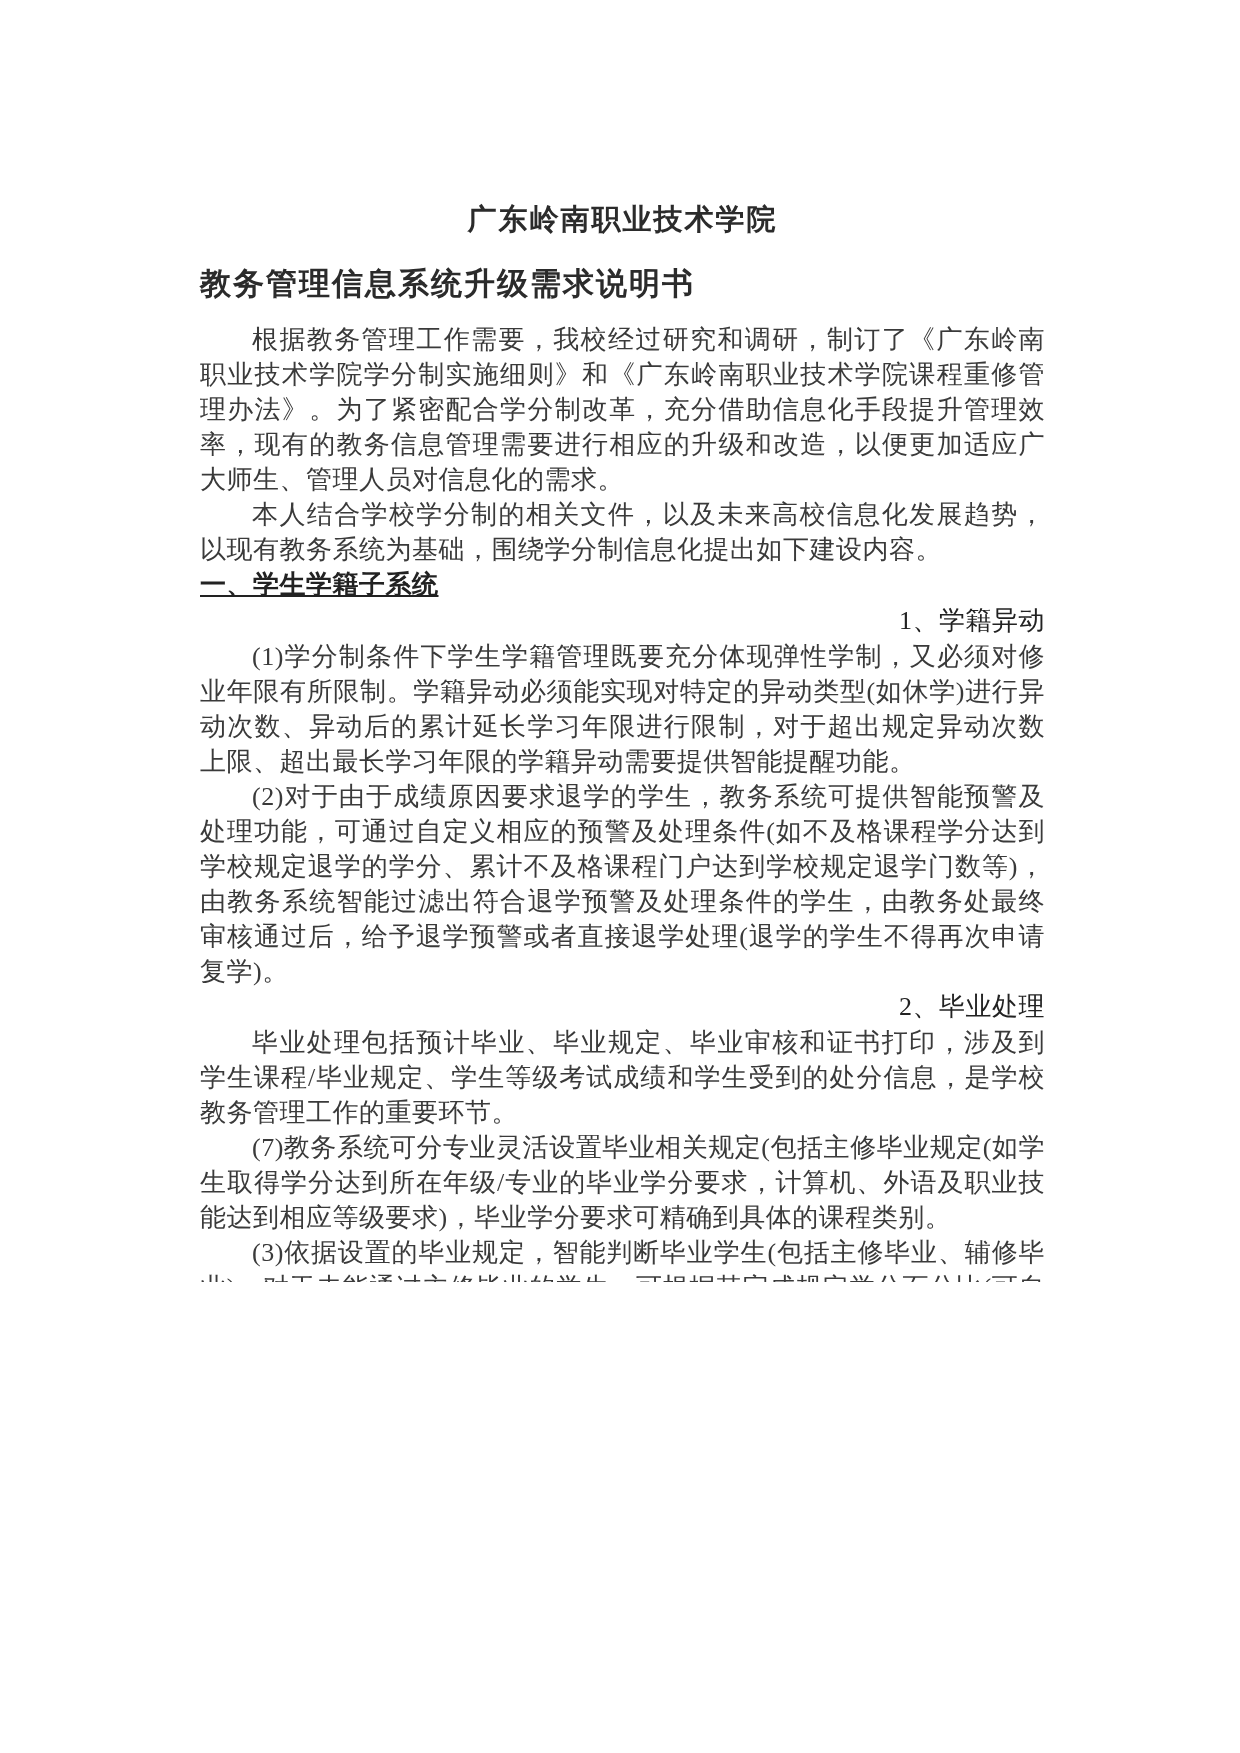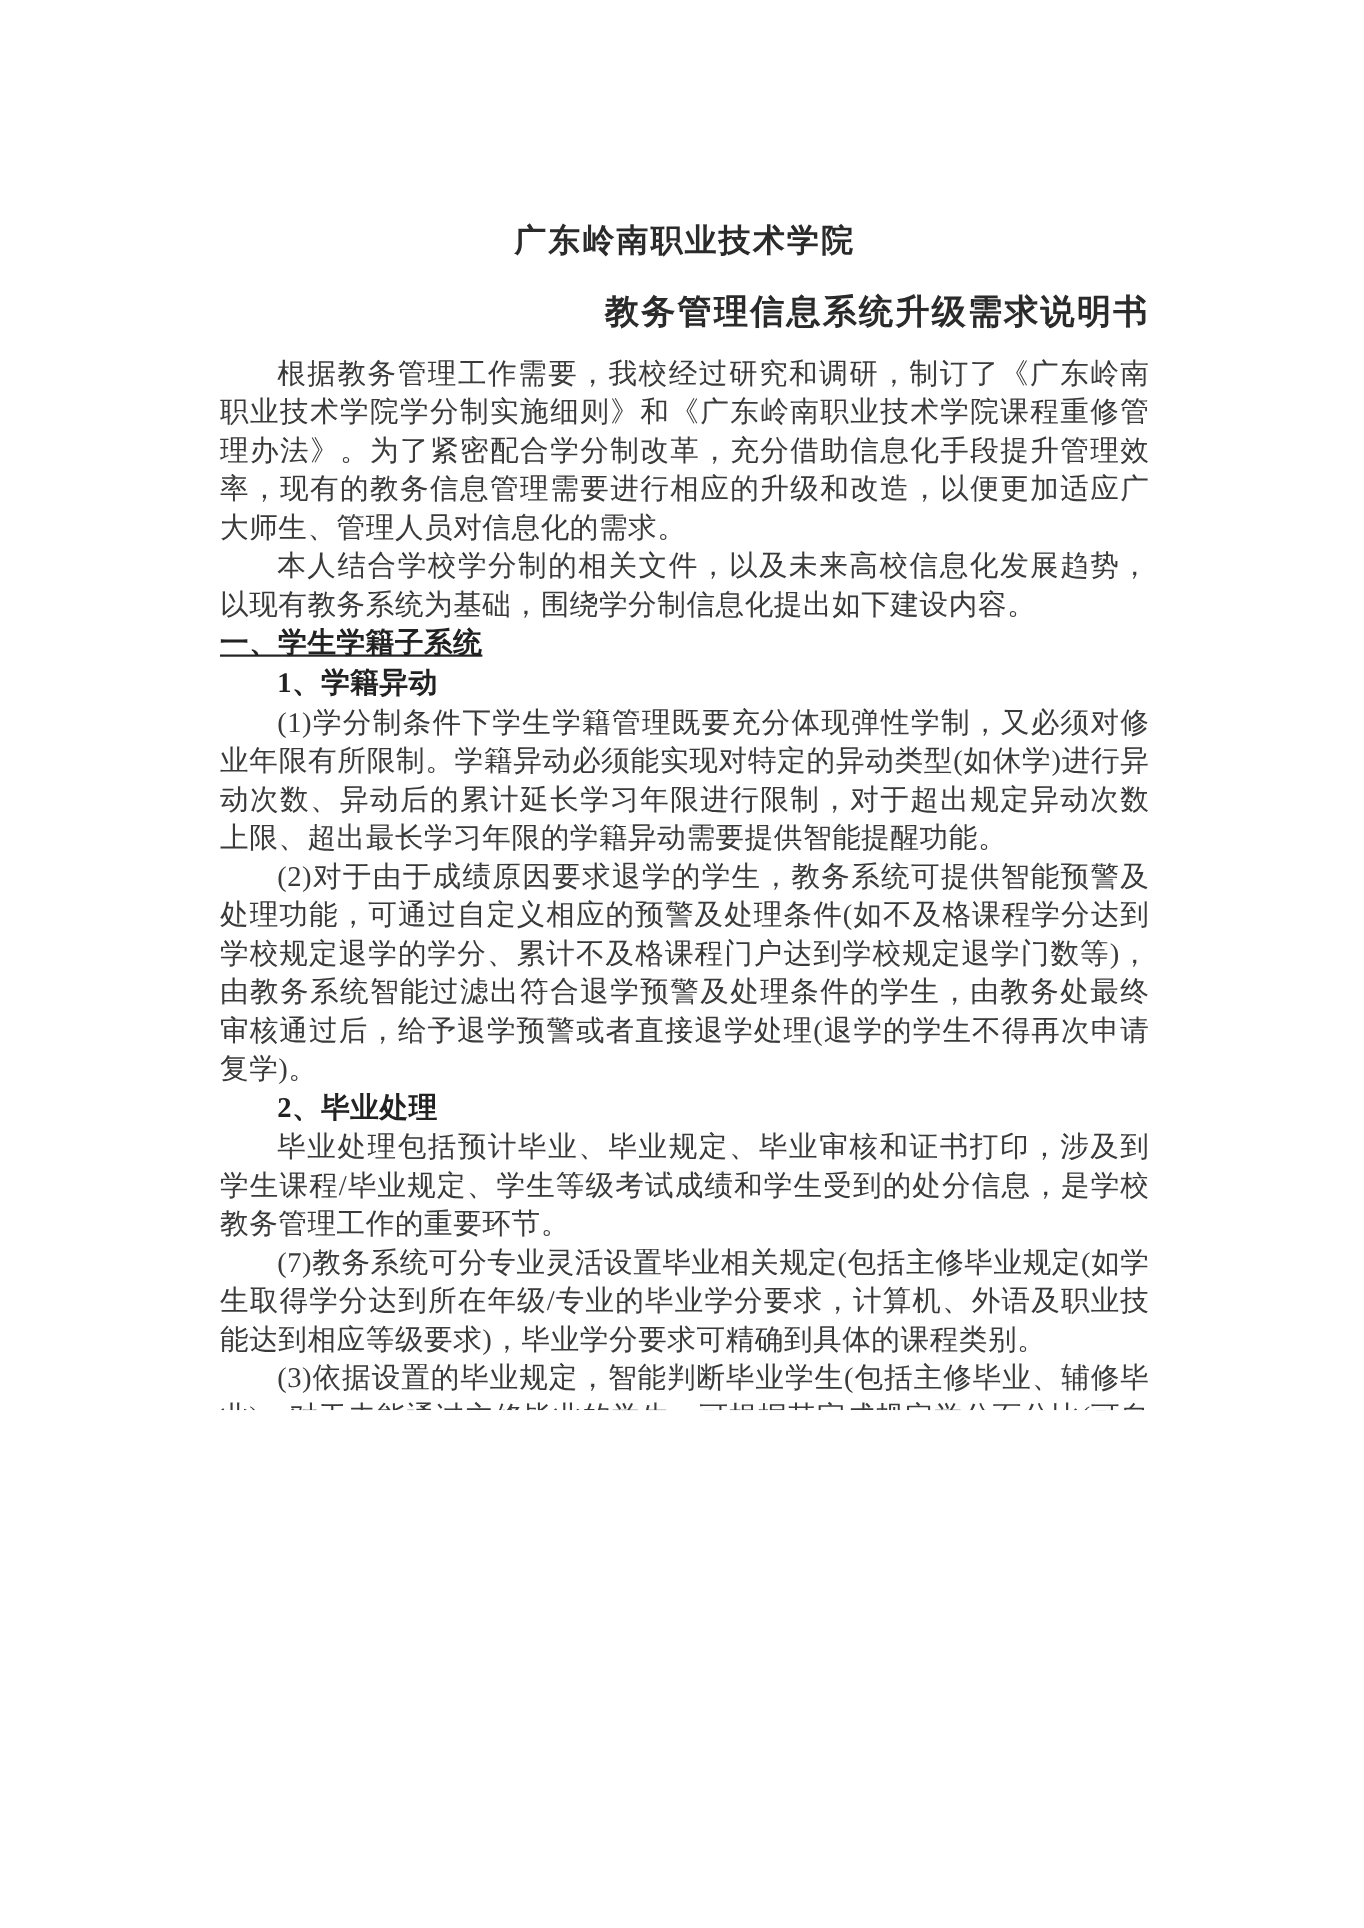--- a/index.html
+++ b/index.html
@@ -25,21 +25,21 @@
   .doc-title-1 {
     text-align: center;
     font-size: 29px;
     font-weight: 600;
     color: #2b2b2b;
     letter-spacing: 2px;
     margin: 0 0 26px 0;
     line-height: 38px;
   }
   .doc-title-2 {
-    text-align: right;
+    text-align: left;
     font-size: 31px;
     font-weight: 600;
     color: #2b2b2b;
     letter-spacing: 2px;
     margin: 0 0 18px 0;
     line-height: 40px;
   }
   .para {
     font-size: 26px;
     line-height: 35px;
@@ -54,25 +54,26 @@
     font-weight: bold;
     color: #222222;
     text-indent: 0;
     margin: 0;
     letter-spacing: 0.5px;
     text-decoration: underline;
   }
   .heading-2 {
     font-size: 26px;
     line-height: 36px;
-    font-weight: bold;
+    font-weight: normal;
     color: #222222;
     text-indent: 2em;
     margin: 0;
     letter-spacing: 0.5px;
+    text-align: right;
   }
   .inner-page-number {
     position: absolute;
     left: 0;
     right: 0;
     top: 1468px;
     text-align: center;
     font-size: 17px;
     color: #555555;
     font-family: "Liberation Serif", "DejaVu Serif", serif;

